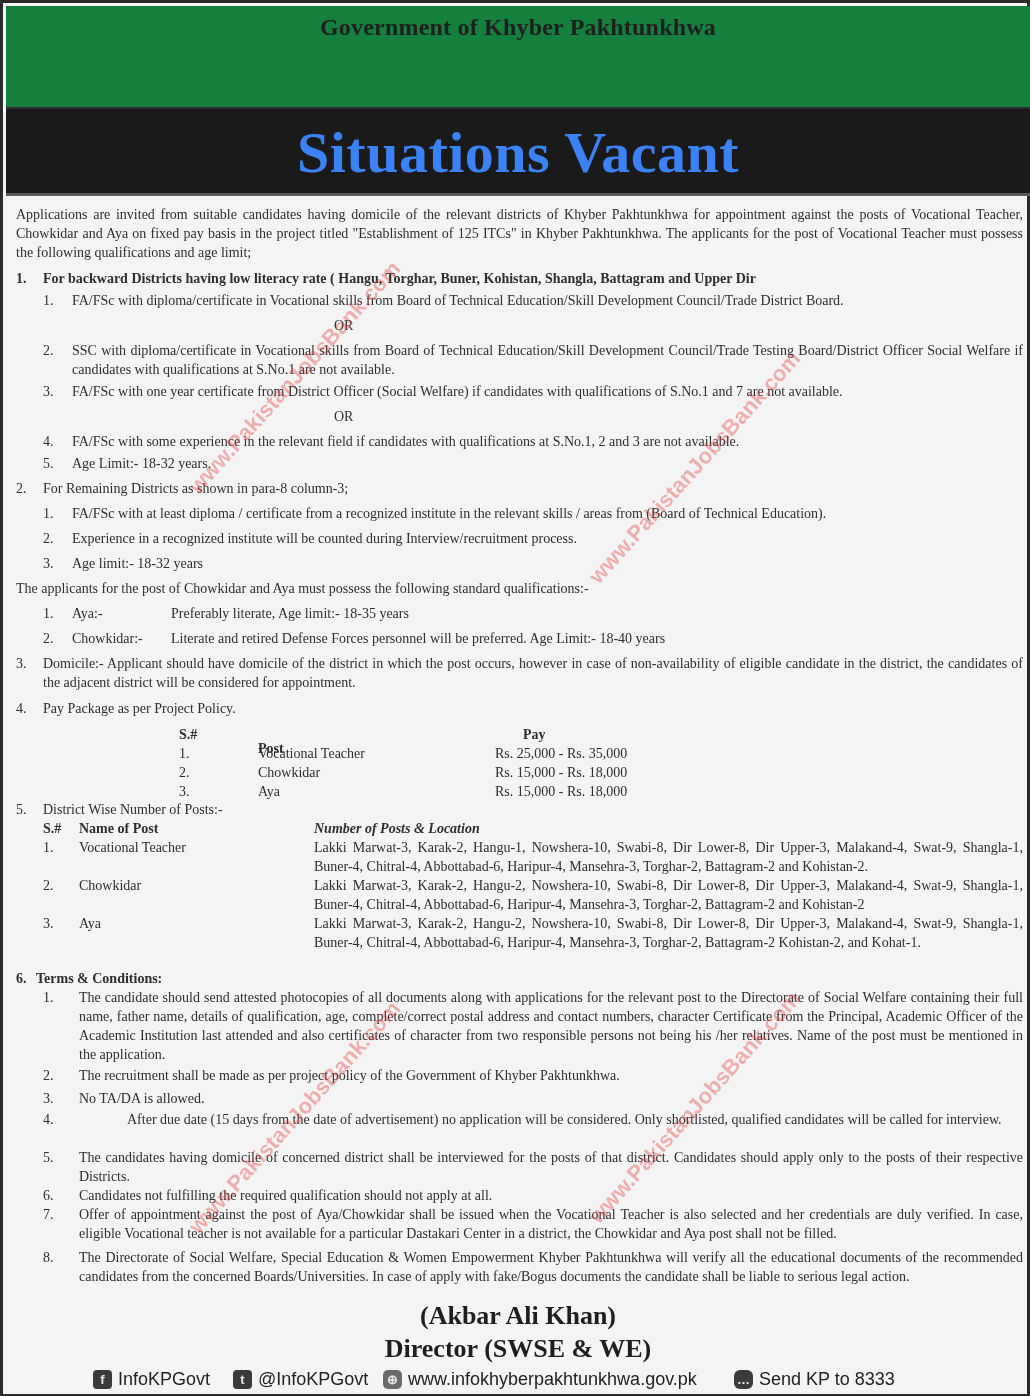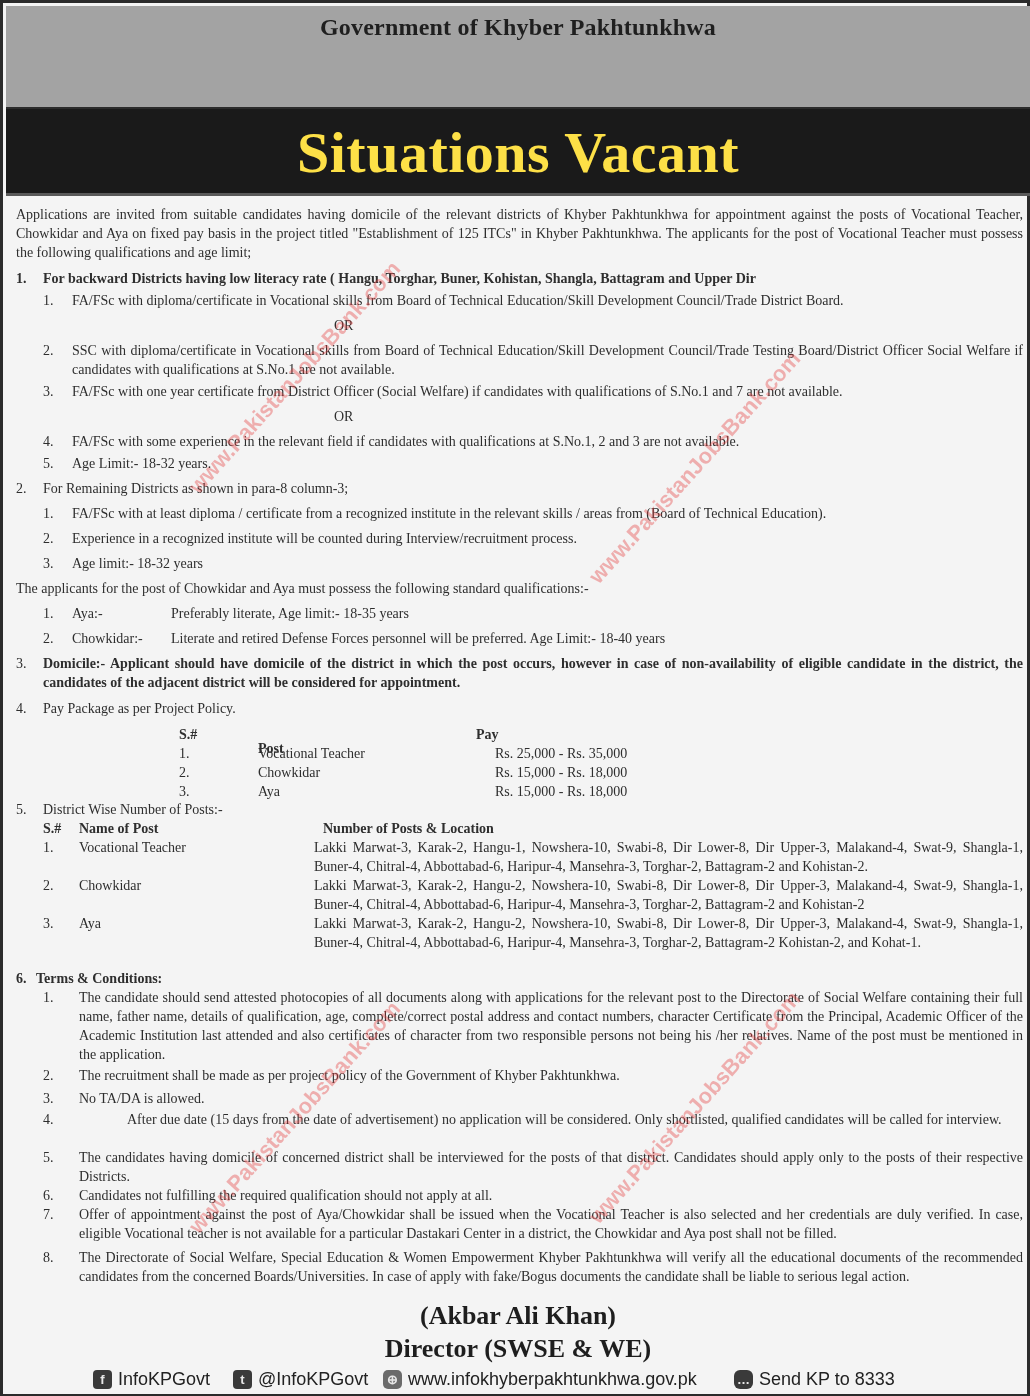--- a/index.html
+++ b/index.html
@@ -1,26 +1,26 @@
 <!DOCTYPE html>
 <html><head>
 <meta charset="utf-8">
 <style>
   * { box-sizing: border-box; margin: 0; padding: 0; }
   html, body { width: 1030px; height: 1396px; background: #f5f5f5; overflow: hidden; }
   body { font-family: "Liberation Serif", "DejaVu Serif", serif; color: #2a2a2a; position: relative; }
 
   .frame { position: absolute; left: 0; top: 0; width: 1030px; height: 1396px; border: 3px solid #2b2b2b; border-bottom-width: 2px; background: #f4f4f4; }
 
-  .header { position: absolute; left: 3px; top: 3px; width: 1024px; height: 103px; background: #a3a3a3; border-bottom: 2px solid #2c2c2c; text-align: center; }
+  .header { position: absolute; left: 3px; top: 3px; width: 1024px; height: 103px; background: #15803d; border-bottom: 2px solid #2c2c2c; text-align: center; }
   .header .l { font-weight: bold; color: #1f1f1f; font-size: 24px; line-height: 32px; letter-spacing: 0.2px; }
   .header .l1 { margin-top: 5px; }
 
   .banner { position: absolute; left: 3px; top: 106px; width: 1024px; height: 87px; background: #1a1a1a; border-bottom: 3px solid #5a5a5a; text-align: center; }
-  .banner .title { color: #fde047; font-weight: bold; font-size: 58px; line-height: 87px; letter-spacing: 0.5px; }
+  .banner .title { color: #3b82f6; font-weight: bold; font-size: 58px; line-height: 87px; letter-spacing: 0.5px; }
 
   .body { position: absolute; left: 13px; top: 200px; width: 1007px; font-size: 14px; line-height: 19px; color: #2e2e2e; }
   .justify { text-align: justify; text-align-last: left; }
   .p { position: absolute; left: 0; width: 1007px; }
   .num { position: absolute; }
   .ind1 { left: 27px; }
   .ind2 { left: 56px; }
   .bold { font-weight: bold; }
   .or { position: absolute; left: 318px; }
 
@@ -109,32 +109,32 @@
       <span class="abs" style="left:155px;">Preferably literate,  Age limit:- 18-35 years</span>
     </div>
     <div class="p" style="top:426px;">
       <span class="num ind1">2.</span>
       <span class="abs ind2">Chowkidar:-</span>
       <span class="abs" style="left:155px;">Literate and retired Defense Forces personnel will be preferred. Age Limit:- 18-40 years</span>
     </div>
 
     <div class="p" style="top:451px;">
       <span class="num" style="left:0;">3.</span>
-      <div class="justify" style="position:absolute; left:27px; width:980px; text-indent:0;font-weight:bold;">Domicile:- Applicant should have domicile of the district in which the post occurs, however in case of non-availability of eligible candidate in the district, the candidates of the adjacent district will be considered for appointment.</div>
+      <div class="justify" style="position:absolute; left:27px; width:980px; text-indent:0;">Domicile:- Applicant should have domicile of the district in which the post occurs, however in case of non-availability of eligible candidate in the district, the candidates of the adjacent district will be considered for appointment.</div>
     </div>
 
     <div class="p" style="top:496px;">
       <span class="num" style="left:0;">4.</span>
       <span class="abs" style="left:27px;">Pay Package as per Project Policy.</span>
     </div>
     <div class="p" style="top:522px;">
       <div style="position:relative; height:76px;">
         <span class="abs tbl-h" style="left:163px; top:0;">S.#</span>
         <span class="abs tbl-h" style="left:242px; top:14px;">Post</span>
-        <span class="abs tbl-h" style="left:460px; top:0;">Pay</span>
+        <span class="abs tbl-h" style="left:507px; top:0;">Pay</span>
 
         <span class="abs" style="left:163px; top:19px;">1.</span>
         <span class="abs" style="left:242px; top:19px;">Vocational Teacher</span>
         <span class="abs" style="left:479px; top:19px;">Rs. 25,000  - Rs.  35,000</span>
 
         <span class="abs" style="left:163px; top:38px;">2.</span>
         <span class="abs" style="left:242px; top:38px;">Chowkidar</span>
         <span class="abs" style="left:479px; top:38px;">Rs. 15,000 - Rs. 18,000</span>
 
         <span class="abs" style="left:163px; top:57px;">3.</span>
@@ -143,21 +143,21 @@
       </div>
     </div>
 
     <div class="p" style="top:597px;">
       <span class="num" style="left:0;">5.</span>
       <span class="abs" style="left:27px;">District Wise Number of Posts:-</span>
     </div>
     <div class="p" style="top:616px;">
       <span class="abs tbl-h" style="left:27px; top:0;">S.#</span>
       <span class="abs tbl-h" style="left:63px; top:0;">Name of Post</span>
-      <span class="abs tbl-h" style="left:307px; top:0;">Number of Posts &amp; Location</span>
+      <span class="abs tbl-h" style="left:298px; top:0;font-style:italic;">Number of Posts &amp; Location</span>
 
       <div>
         <span class="abs" style="left:27px; top:19px;">1.</span>
         <span class="abs" style="left:63px; top:19px;">Vocational Teacher</span>
         <div class="justify" style="position:absolute; left:298px; top:19px; width:709px;">Lakki Marwat-3, Karak-2, Hangu-1, Nowshera-10, Swabi-8, Dir Lower-8, Dir Upper-3, Malakand-4, Swat-9, Shangla-1, Buner-4, Chitral-4, Abbottabad-6, Haripur-4, Mansehra-3, Torghar-2, Battagram-2 and Kohistan-2.</div>
       </div>
       <div>
         <span class="abs" style="left:27px; top:57px;">2.</span>
         <span class="abs" style="left:63px; top:57px;">Chowkidar</span>
         <div class="justify" style="position:absolute; left:298px; top:57px; width:709px;">Lakki Marwat-3, Karak-2, Hangu-2, Nowshera-10, Swabi-8, Dir Lower-8, Dir Upper-3, Malakand-4, Swat-9, Shangla-1, Buner-4, Chitral-4, Abbottabad-6, Haripur-4, Mansehra-3, Torghar-2, Battagram-2 and Kohistan-2</div>

